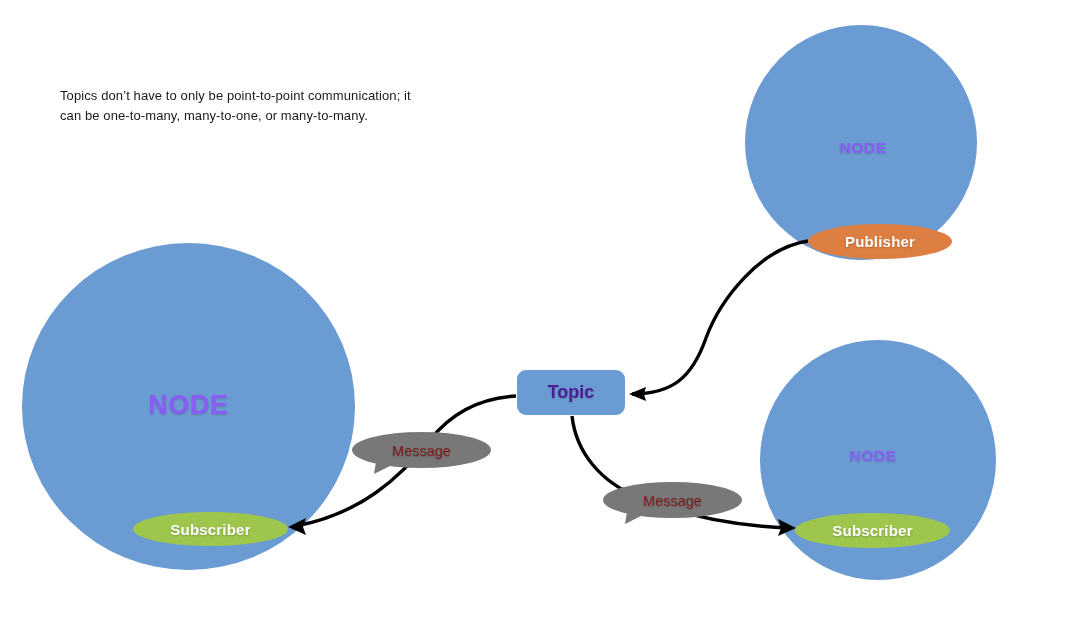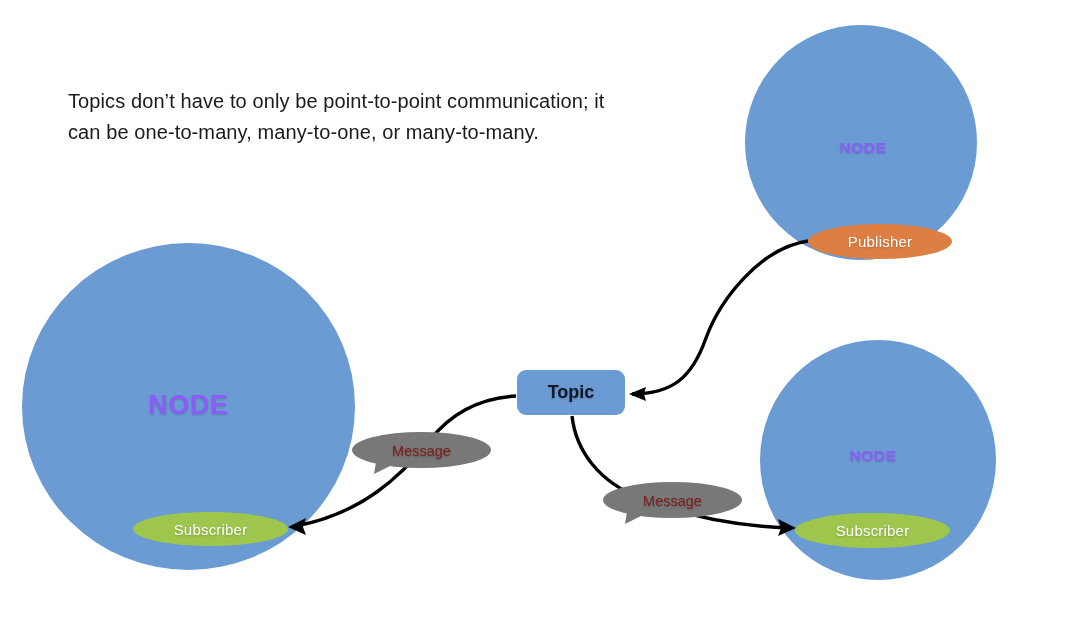--- a/index.html
+++ b/index.html
@@ -9,23 +9,23 @@
     background:#ffffff;
     font-family:"Liberation Sans", sans-serif;
     overflow:hidden;
     position:relative;
   }
   #stage{position:absolute;left:0;top:0;width:1074px;height:634px;}
 
   
   .caption{
     position:absolute;
-    left:68px; top:86px;
+    left:60px; top:86px;
     width:560px;
-    font-size:20px;
+    font-size:13px;
     line-height:1.55;
     color:#1a1a1a;
     letter-spacing:.1px;
     white-space:pre-line;
   }
 
   
   .node-circle{
     position:absolute;
     border-radius:50%;
@@ -49,38 +49,38 @@
   #label-node-bottomright{left:818px; top:447px; width:110px; font-size:15.5px;}
 
   
   .pill{
     position:absolute;
     border-radius:50%;
     display:flex;
     align-items:center;
     justify-content:center;
     color:#ffffff;
-    font-weight:normal;
+    font-weight:bold;
     font-size:15px;
     text-shadow:0 1px 2px rgba(0,0,0,.22);
     letter-spacing:.2px;
     white-space:nowrap;
   }
   #publisher { left:808px; top:224px; width:144px; height:35px; background:#dd7f42; }
   #subscriber-left  { left:133px; top:512px; width:155px; height:34px; background:#9ec64d; }
   #subscriber-right { left:795px; top:513px; width:155px; height:35px; background:#9ec64d; }
 
   
   #topic-box{
     position:absolute;
     left:517px; top:370px; width:108px; height:45px;
     background:#6a9bd2;
     border-radius:9px;
     display:flex; align-items:center; justify-content:center;
-    color:#0f172a; font-weight:bold; font-size:18px;
+    color:#4c1d95; font-weight:bold; font-size:18px;
     text-shadow:0 1px 2px rgba(0,0,0,.2);
   }
 
   
   .msg-callout{position:absolute;}
   .msg-callout svg{display:block;overflow:visible;}
   .msg-text{
     position:absolute;
     width:100%;
     text-align:center;

